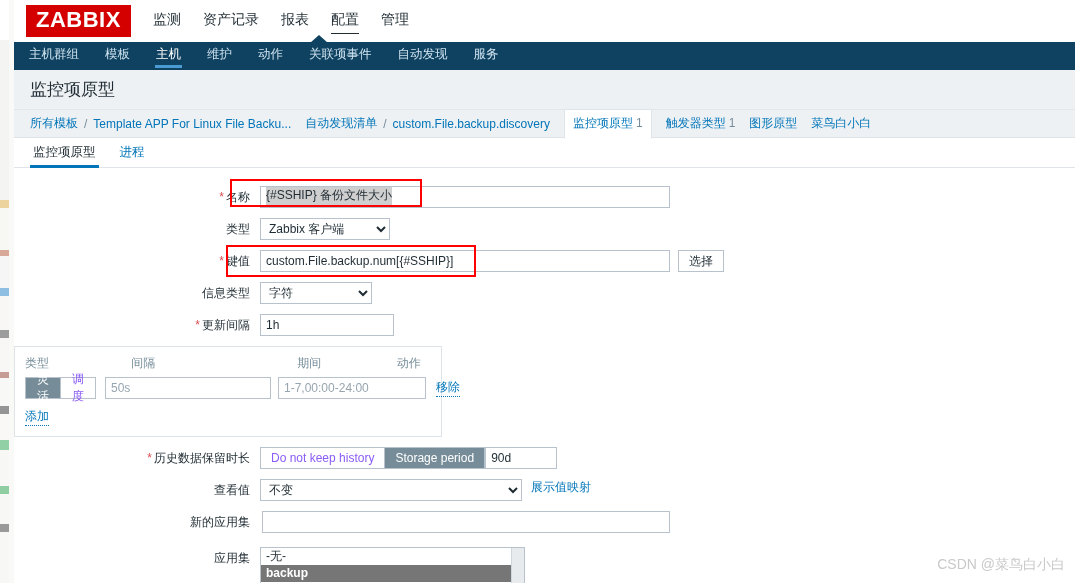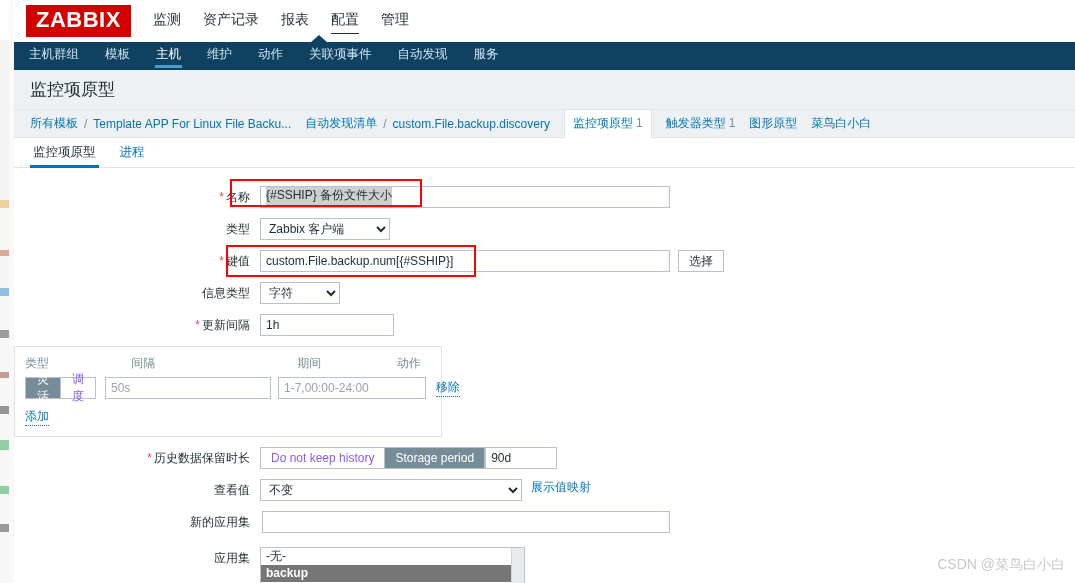--- a/index.html
+++ b/index.html
@@ -207,21 +207,21 @@
     font-size: 12px;
     color: #1f2c33;
     border: 1px solid #b8c2cc;
     background: #fff;
     height: 22px;
     padding: 0 4px;
     outline: none;
   }
   .sel-type { width: 130px; }
   .inp-key { width: 410px; }
-  .sel-info { width: 80px; }
+  .sel-info { width: 112px; }
   .inp-update { width: 134px; }
 
   .btn {
     font-family: "Liberation Sans", sans-serif;
     font-size: 12px;
     color: #1f2c33;
     background: #fff;
     border: 1px solid #b8c2cc;
     height: 22px;
     padding: 0 10px;

